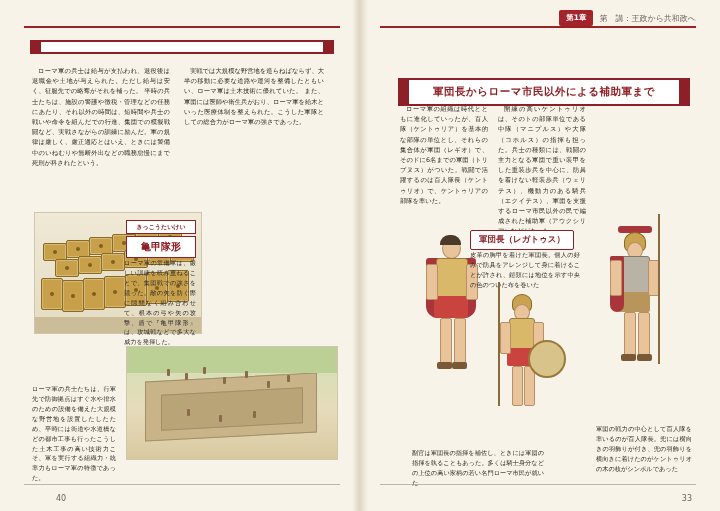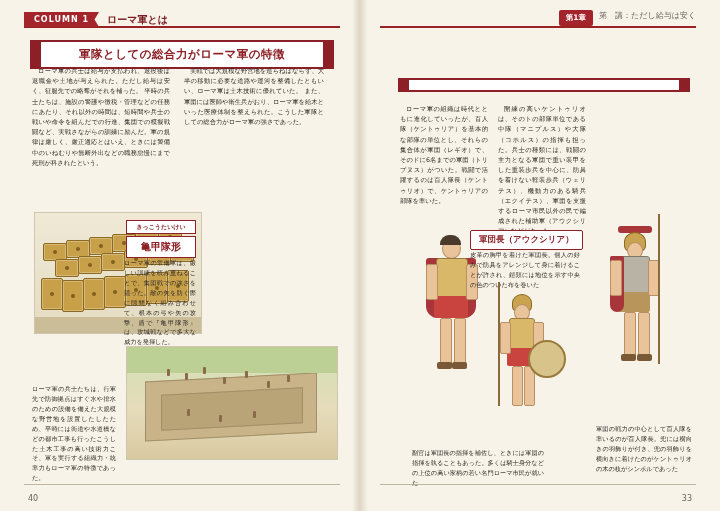--- a/index.html
+++ b/index.html
@@ -41,21 +41,21 @@
   .col-tag .tag{
     background:#a3242a;color:#fff;font-size:8px;letter-spacing:1px;
     padding:3px 10px 3px 10px;font-weight:bold;
     clip-path:polygon(0 0,100% 0,94% 50%,100% 100%,0 100%);
   }
   .col-tag .tag-title{
     color:#7b1c20;font-size:10px;font-weight:bold;
   }
   
   .chapter-tag{
-    position:absolute;right:24px;top:10px;display:flex;gap:6px;
+    position:absolute;right:24px;top:10px;display:flex;align-items:center;gap:6px;
   }
   .chapter-tag .badge{
     background:#a3242a;color:#fff;font-size:7.5px;font-weight:bold;
     padding:3px 7px;border-radius:2px;
   }
   .chapter-tag .txt{color:#6b625a;font-size:8px;}
 
   
   .headline{
     position:absolute;
@@ -124,21 +124,21 @@
   .worker{position:absolute;width:3px;height:7px;background:#8a6a4a;border-radius:1px;}
 
   
   .fig{position:absolute;}
   .fig-cap{
     position:absolute;background:#fff;border:1.5px solid #8d2026;color:#8d2026;
     font-size:8.5px;font-weight:bold;padding:3px 8px;border-radius:2px;white-space:nowrap;
   }
   .fig-desc{position:absolute;font-size:6.2px;line-height:1.6;color:#2e2a26;text-align:justify;}
 
-  .pagenum{position:absolute;bottom:8px;font-size:8px;color:#6b625a;}
+  .pagenum{position:absolute;bottom:8px;font-size:8px;color:#6b625a;margin-left:28px;}
   .pagenum.l{left:28px;}
   .pagenum.r{right:28px;}
   .sk-head{position:absolute;border-radius:50%;background:#e9c39a;border:1px solid #b98f66;}
   .sk-body{position:absolute;border-radius:3px;}
   .sk-leg{position:absolute;background:#e9c39a;border:1px solid #b98f66;border-radius:2px;}
   .sk-arm{position:absolute;background:#e9c39a;border:1px solid #b98f66;border-radius:2px;}
   .spear{position:absolute;width:2px;background:#8a6a3a;}
   .sh-round{position:absolute;border-radius:50%;background:#d8c38a;border:2px solid #9a7a3a;}
   .cape{position:absolute;background:#a8353a;border-radius:3px 3px 12px 12px;}
   .helmet{position:absolute;background:#c9a34f;border:1px solid #8a6a25;border-radius:50% 50% 30% 30%;}
@@ -150,29 +150,24 @@
 <div class="page">
   <div class="page-left"></div>
   <div class="page-right"></div>
   <div class="gutter"></div>
 
   <div class="rule-top l"></div>
   <div class="rule-top r"></div>
   <div class="rule-bot l"></div>
   <div class="rule-bot r"></div>
 
-  <div class="col-tag">
-    <span class="tag">COLUMN 1</span>
-    <span class="tag-title">ローマ軍とは</span>
-  </div>
 
   <div class="headline hl-l">
     <span class="deco l"></span>
     <span class="deco r"></span>
-    <span>軍隊としての総合力がローマ軍の特徴</span>
   </div>
 
   <div class="body-col lt1 lead">ローマ軍の兵士は給与が支払われ、退役後は退職金や土地が与えられた。ただし給与は安く、征服先での略奪がそれを補った。
 平時の兵士たちは、施設の警護や徴税・管理などの任務にあたり、それ以外の時間は、短時間や兵士の戦いや命令を組んだでの行進、集団での模擬戦闘など、実戦さながらの訓練に励んだ。軍の規律は厳しく、厳正適応とはいえ、ときには警備中のいねむりや無断外出などの職務怠慢にまで死刑が科されたという。</div>
   <div class="body-col lt2 lead">実戦では大規模な野営地を造らねばならず、大半の移動に必要な道路や運河を整備したともいい、ローマ軍は土木技術に優れていた。
 また、軍団には医師や衛生兵がおり、ローマ軍を給木といった医療体制を整えられた。こうした軍隊としての総合力がローマ軍の強さであった。</div>
 
   <div class="illus" id="testudo">
     <div class="shield-wall" style="left:8px;top:30px;">
       <div class="shield" style="left:0px;top:0px;width:22px;height:16px;"></div>
@@ -219,46 +214,47 @@
     <div class="worker" style="left:92px;top:68px;"></div>
     <div class="worker" style="left:126px;top:64px;"></div>
   </div>
 
   <div class="cap-text" style="left:32px;top:384px;width:84px;">ローマ軍の兵士たちは、行軍先で防御拠点はすぐ水や排水のための設備を備えた大規模な野営地を設置したしたため、平時には街道や水道橋などの都市工事も行ったこうした土木工事の高い技術力こそ、軍を実行する組織力・統率力もローマ軍の特徴であった。</div>
 
   <div class="pagenum l">40</div>
 
   <div class="chapter-tag">
     <span class="badge">第1章</span>
-    <span class="txt">第　講：ただし給与は安く</span>
+    <span class="txt">第　講：王政から共和政へ</span>
   </div>
 
 
   <div class="headline hl-r">
     <span class="deco l"></span>
     <span class="deco r"></span>
+    <span>軍団長からローマ市民以外による補助軍まで</span>
   </div>
 
   <div class="body-col rt1 lead">ローマ軍の組織は時代とともに進化していったが、百人隊（ケントゥリア）を基本的な部隊の単位とし、それらの集合体が軍団（レギオ）で、そのドに6名までの軍団（トリブヌス）がついた。戦闘で活躍するのは百人隊長（ケントゥリオ）で、ケントゥリアの部隊を率いた。</div>
   <div class="body-col rt2 lead">開練の高いケントゥリオは、そのトの部隊単位である中隊（マニプルス）や大隊（コホルス）の指揮も担った。兵士の種類には、戦闘の主力となる軍団で重い装甲をした重装歩兵を中心に、防具を着けない軽装歩兵（ウェリテス）、機動力のある騎兵（エクイテス）、軍団を支援するローマ市民以外の民で編成された補助軍（アウクシリア）などがあった。</div>
 
   <div class="fig" style="left:418px;top:238px;width:70px;height:150px;">
     <div class="sk-head" style="left:24px;top:0px;width:17px;height:19px;"></div>
     <div style="position:absolute;left:22px;top:-3px;width:21px;height:10px;background:#4a3a2c;border-radius:9px 9px 0 0;"></div>
     <div class="cape" style="left:8px;top:20px;width:50px;height:60px;"></div>
     <div class="sk-body" style="left:18px;top:20px;width:30px;height:42px;background:#d9b86a;border:1px solid #9a7a3a;"></div>
     <div style="position:absolute;left:16px;top:58px;width:34px;height:22px;background:#c9443f;border-radius:2px;"></div>
     <div class="sk-arm" style="left:8px;top:26px;width:10px;height:34px;"></div>
     <div class="sk-arm" style="left:48px;top:26px;width:10px;height:34px;"></div>
     <div class="sk-leg" style="left:22px;top:80px;width:10px;height:46px;"></div>
     <div class="sk-leg" style="left:36px;top:80px;width:10px;height:46px;"></div>
     <div style="position:absolute;left:19px;top:124px;width:15px;height:7px;background:#7a5a36;border-radius:2px;"></div>
     <div style="position:absolute;left:34px;top:124px;width:15px;height:7px;background:#7a5a36;border-radius:2px;"></div>
   </div>
-  <div class="fig-cap" style="left:470px;top:230px;">軍団長（アウクシリア）</div>
+  <div class="fig-cap" style="left:470px;top:230px;">軍団長（レガトゥス）</div>
   <div class="fig-desc" style="left:470px;top:250px;width:110px;">皮革の胸甲を着けた軍団長。個人の好みで防具をアレンジして身に着けることが許され、鎧類には地位を示す中央の色のついた布を巻いた</div>
 
   <div class="fig" style="left:492px;top:296px;width:62px;height:130px;">
     <div class="helmet" style="left:20px;top:-2px;width:18px;height:16px;"></div>
     <div class="sk-head" style="left:22px;top:8px;width:14px;height:15px;"></div>
     <div class="sk-body" style="left:17px;top:22px;width:24px;height:34px;background:#d9b86a;border:1px solid #9a7a3a;"></div>
     <div style="position:absolute;left:15px;top:52px;width:28px;height:18px;background:#c9443f;border-radius:2px;"></div>
     <div class="sk-arm" style="left:8px;top:26px;width:9px;height:30px;"></div>
     <div class="sk-arm" style="left:41px;top:26px;width:9px;height:30px;"></div>
     <div class="sk-leg" style="left:20px;top:70px;width:9px;height:38px;"></div>

